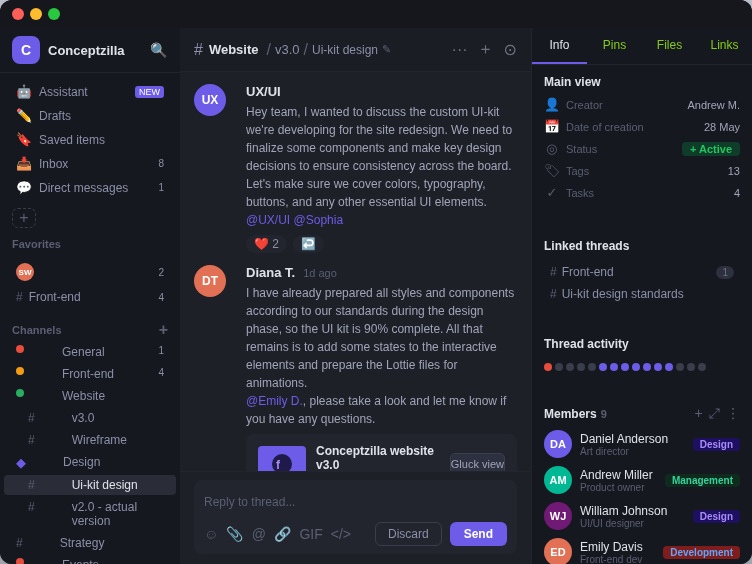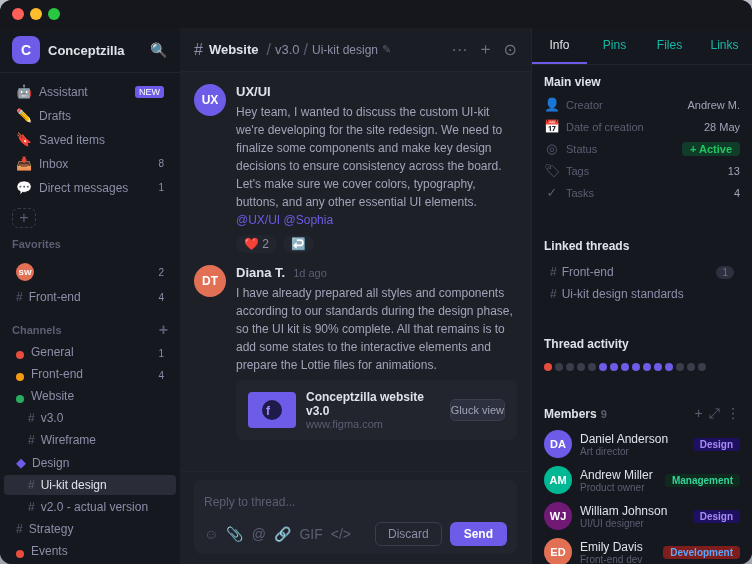--- a/index.html
+++ b/index.html
@@ -117,27 +117,28 @@
       color: #5a5f73;
       font-weight: 600;
     }
     .section-header .add-btn {
       font-size: 16px;
       cursor: pointer;
       color: #5a5f73;
     }
     .channel-item {
       display: flex;
-      align-items: flex-end;
+      align-items: flex-start;
       padding: 3px 12px;
       cursor: pointer;
       font-size: 12px;
       color: #8b8fa8;
       margin: 1px 4px;
       border-radius: 4px;
+      gap: 31px;
     }
     .channel-item.active {
       background: #2a2d38;
       color: #e0e2ea;
     }
     .channel-hash { margin-right: 6px; color: #5a5f73; }
     .channel-dot {
       width: 8px; height: 8px; border-radius: 50%;
       margin-right: 7px; flex-shrink: 0;
     }
@@ -191,21 +192,21 @@
       overflow-y: auto;
       padding: 12px 14px;
       display: flex;
       flex-direction: column;
       gap: 12px;
     }
     .chat-messages::-webkit-scrollbar { width: 3px; }
     .chat-messages::-webkit-scrollbar-thumb { background: #3a3d4a; border-radius: 2px; }
     .message {
       display: flex;
-      gap: 10px;
+      gap: 20px;
     }
     .msg-avatar {
       width: 32px; height: 32px; border-radius: 50%;
       flex-shrink: 0;
       display: flex; align-items: center; justify-content: center;
       font-size: 12px; font-weight: 600; color: #fff;
     }
     .msg-content { flex: 1; }
     .msg-header {
       display: flex;
@@ -323,21 +324,21 @@
     .right-panel-tabs {
       display: flex;
       border-bottom: 1px solid #22252e;
       flex-shrink: 0;
     }
     .rp-tab {
       flex: 1;
       text-align: center;
       padding: 10px 4px;
       font-size: 12px;
-      color: #14b8a6;
+      color: #84cc16;
       cursor: pointer;
       border-bottom: 2px solid transparent;
     }
     .rp-tab.active {
       color: #e0e2ea;
       border-bottom: 2px solid #6c5ce7;
     }
     .rp-section {
       padding: 10px 12px;
     }
@@ -603,20 +604,23 @@
 
         <div class="message">
           <div class="msg-avatar" style="background:#e17055;">DT</div>
           <div class="msg-content">
             <div class="msg-header">
               <span class="msg-author">Diana T.</span>
               <span class="msg-time">1d ago</span>
             </div>
             <div class="msg-text">
               I have already prepared all styles and components according to our standards during the design phase, so the UI kit is 90% complete. All that remains is to add some states to the interactive elements and prepare the Lottie files for animations.
+            </div>
+            <div class="msg-text">
+              <span class="msg-mention">@Emily D.</span><span>, please take a look and let me know if you have any questions.</span>
             </div>
             <div class="figma-card">
               <div class="figma-thumb">
                 <svg width="24" height="24" viewBox="0 0 24 24">
                     <circle cx="12" cy="12" r="10" fill="#1e1b4b"></circle>
                     <text x="6" y="17" fill="#a78bfa" font-size="12" font-weight="bold">f</text>
                   </svg>
               </div>
               <div class="figma-info">
                 <div class="figma-title">Conceptzilla website v3.0</div>

